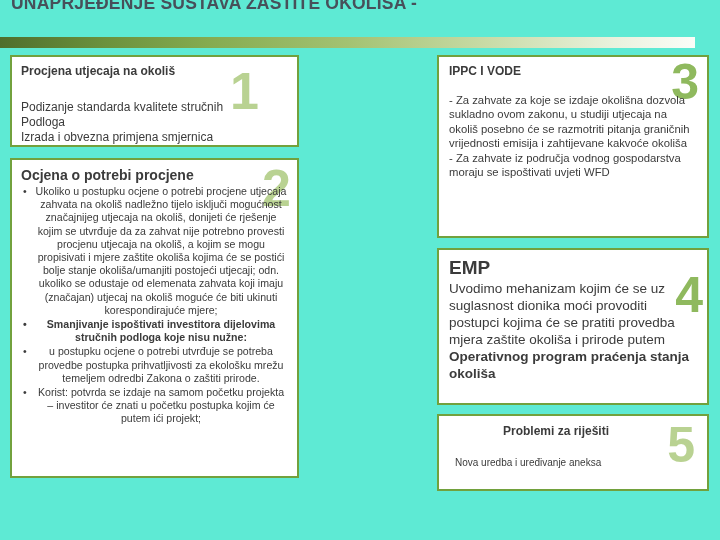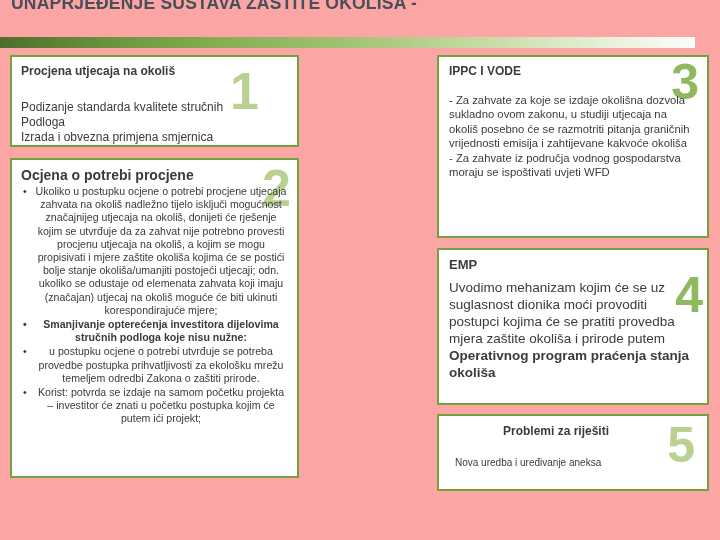--- a/index.html
+++ b/index.html
@@ -1,21 +1,21 @@
 <!DOCTYPE html>
 <html><head>
 <meta charset="utf-8">
 <style>
   * { margin: 0; padding: 0; box-sizing: border-box; }
   html, body { background: #ffffff; }
   .slide {
     position: relative;
     width: 720px;
     height: 540px;
-    background: #fca5a5;
+    background: #5eead4;
     overflow: hidden;
     font-family: "Liberation Sans", sans-serif;
     color: #3b3b3b;
   }
   .slide-title {
     position: absolute;
     top: -7px;
     left: 11px;
     font-size: 17.5px;
     font-weight: bold;
@@ -67,21 +67,21 @@
   .bullets li.bold { font-weight: bold; }
 
   
   .box3 { left: 437px; top: 55px; width: 272px; height: 183px; padding: 7px 10px; }
   .box3 .num { top: 0px; right: 8px; font-size: 50px; }
   .box3 .box-heading { font-size: 12px; margin-bottom: 15px; }
   .box3 p { font-size: 11.3px; line-height: 14.4px; }
 
   .box4 { left: 437px; top: 248px; width: 272px; height: 157px; padding: 7px 10px; }
   .box4 .num { top: 20px; right: 4px; font-size: 50px; }
-  .box4 .box-heading { font-size: 13px; margin-bottom: 7px; }
+  .box4 .box-heading { font-size: 19px; margin-bottom: 1px; }
   .box4-text { font-size: 13.5px; line-height: 17px; }
   .box4-text .bold { font-weight: bold; }
 
   .box5 { left: 437px; top: 414px; width: 272px; height: 77px; padding: 8px 10px 8px 16px; }
   .box5 .num { top: 4px; right: 12px; font-size: 50px; }
   .box5 .box-heading { font-size: 12px; padding-left: 48px; }
   .box5-text { font-size: 10px; margin-top: 19px; }
 </style>
 </head>
 <body>
@@ -102,21 +102,21 @@
       <div class="box1-line">Izrada i obvezna primjena smjernica</div>
     </div>
   </div>
 
   <div class="box box2">
     <div class="num light">2</div>
     <div class="content">
       <div class="box-heading">Ocjena o potrebi procjene</div>
       <ul class="bullets">
         <li>Ukoliko u postupku ocjene o potrebi procjene utjecaja zahvata na okoliš nadležno tijelo isključi mogućnost značajnijeg utjecaja na okoliš, donijeti će rješenje kojim se utvrđuje da za zahvat nije potrebno provesti procjenu utjecaja na okoliš, a kojim se mogu propisivati i mjere zaštite okoliša kojima će se postići bolje stanje okoliša/umanjiti postojeći utjecaji; odn. ukoliko se odustaje od elemenata zahvata koji imaju (značajan) utjecaj na okoliš moguće će biti ukinuti korespondirajuće mjere;</li>
-        <li class="bold">Smanjivanje opterećenja investitora dijelovima stručnih podloga koje nisu nužne:</li>
+        <li class="bold">Smanjivanje ispoštivati investitora dijelovima stručnih podloga koje nisu nužne:</li>
         <li>u postupku ocjene o potrebi utvrđuje se potreba provedbe postupka prihvatljivosti za ekološku mrežu temeljem odredbi Zakona o zaštiti prirode.</li>
         <li>Korist: potvrda se izdaje na samom početku projekta – investitor će znati u početku postupka kojim će putem ići projekt;</li>
       </ul>
     </div>
   </div>
 
   <div class="box box3">
     <div class="num dark">3</div>
     <div class="content">
       <div class="box-heading">IPPC I VODE</div>

